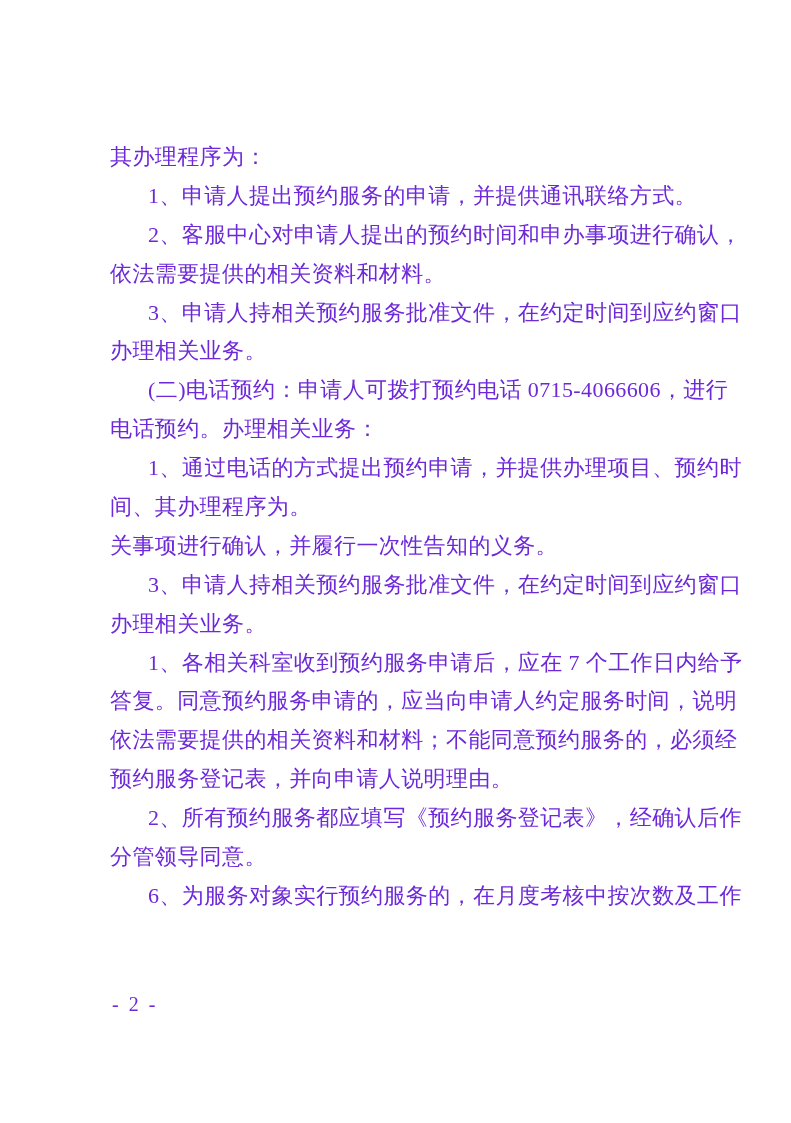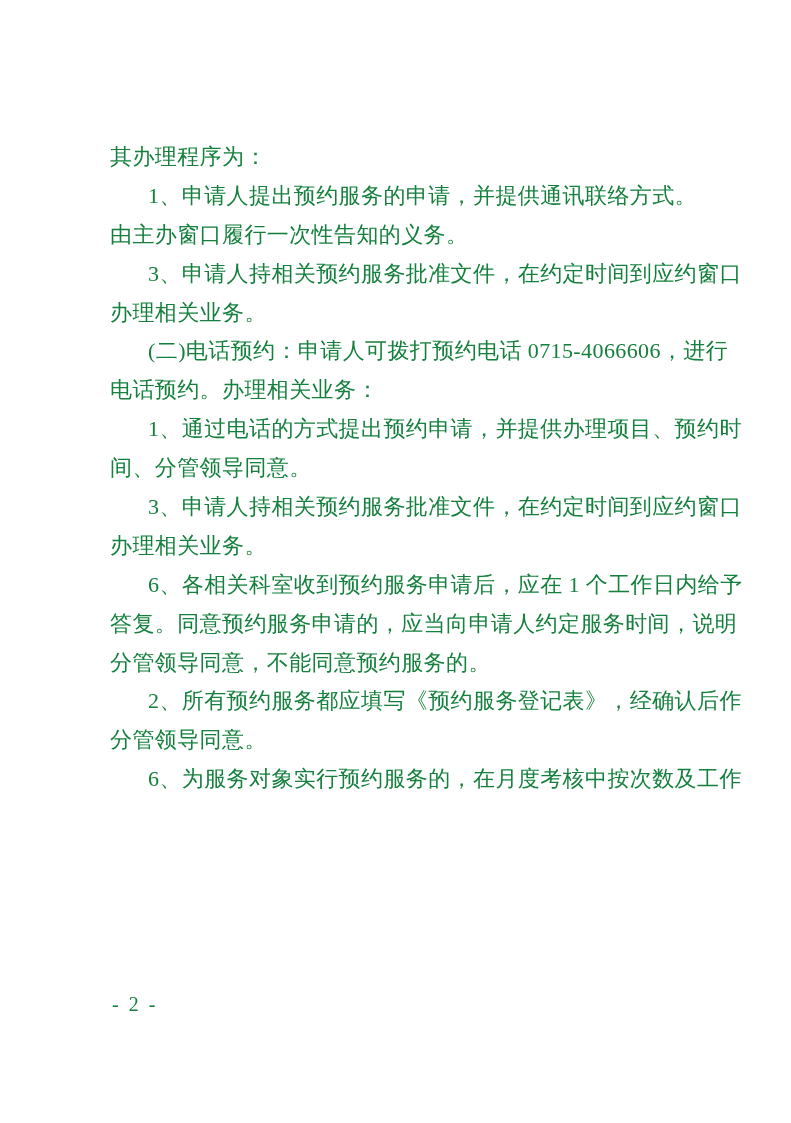--- a/index.html
+++ b/index.html
@@ -41,34 +41,37 @@
     top: 993px;
     font-size: 20px;
     letter-spacing: 2.5px;
     white-space: pre;
     font-weight: 500;
   }
 </style>
 </head>
 <body>
 
-<div class="page" style="color: #15803d; background: rgb(255, 255, 255);">
+<div class="page" style="color: #6d28d9; background: rgb(255, 255, 255);">
   <div class="content">
       <div class="line">其办理程序为：</div>
       <div class="line indent">1、申请人提出预约服务的申请，并提供通讯联络方式。</div>
-      <div class="line">由主办窗口履行一次性告知的义务。</div>
+      <div class="line indent">2、客服中心对申请人提出的预约时间和申办事项进行确认，</div>
+      <div class="line">依法需要提供的相关资料和材料。</div>
       <div class="line indent">3、申请人持相关预约服务批准文件，在约定时间到应约窗口</div>
       <div class="line">办理相关业务。</div>
       <div class="line indent">(二)电话预约：申请人可拨打预约电话 0715-4066606，进行</div>
       <div class="line">电话预约。办理相关业务：</div>
       <div class="line indent">1、通过电话的方式提出预约申请，并提供办理项目、预约时</div>
-      <div class="line">间、分管领导同意。</div>
+      <div class="line">间、其办理程序为。</div>
+      <div class="line">关事项进行确认，并履行一次性告知的义务。</div>
       <div class="line indent">3、申请人持相关预约服务批准文件，在约定时间到应约窗口</div>
       <div class="line">办理相关业务。</div>
-      <div class="line indent">6、各相关科室收到预约服务申请后，应在 1 个工作日内给予</div>
+      <div class="line indent">1、各相关科室收到预约服务申请后，应在 7 个工作日内给予</div>
       <div class="line">答复。同意预约服务申请的，应当向申请人约定服务时间，说明</div>
-      <div class="line">分管领导同意，不能同意预约服务的。</div>
+      <div class="line">依法需要提供的相关资料和材料；不能同意预约服务的，必须经</div>
+      <div class="line">预约服务登记表，并向申请人说明理由。</div>
       <div class="line indent">2、所有预约服务都应填写《预约服务登记表》，经确认后作</div>
       <div class="line">分管领导同意。</div>
       <div class="line indent">6、为服务对象实行预约服务的，在月度考核中按次数及工作</div>
     </div>
   <div class="page-number">- 2 -</div>
 </div>
 
 </body></html>

